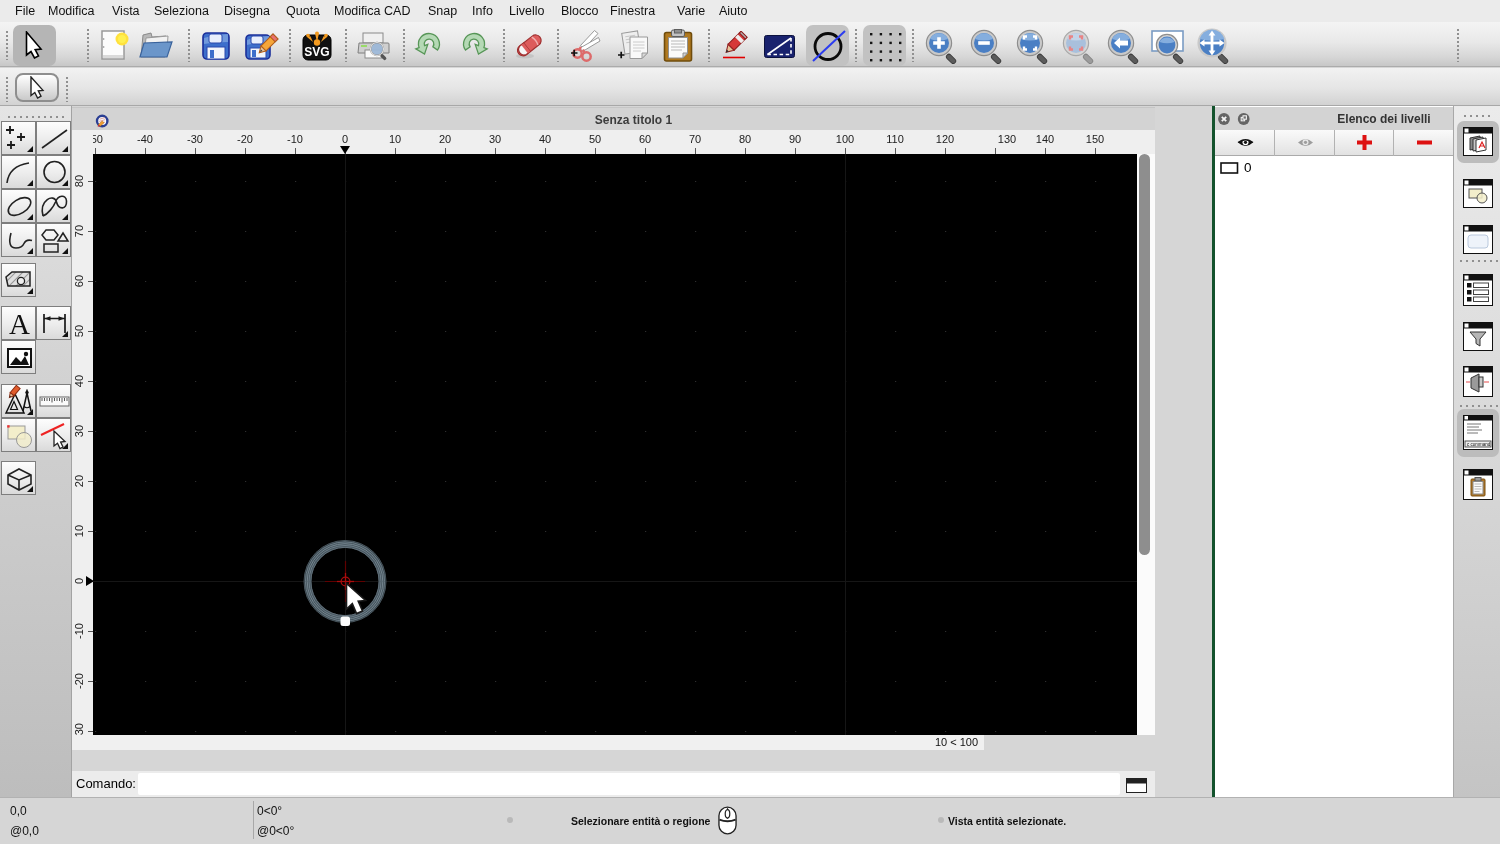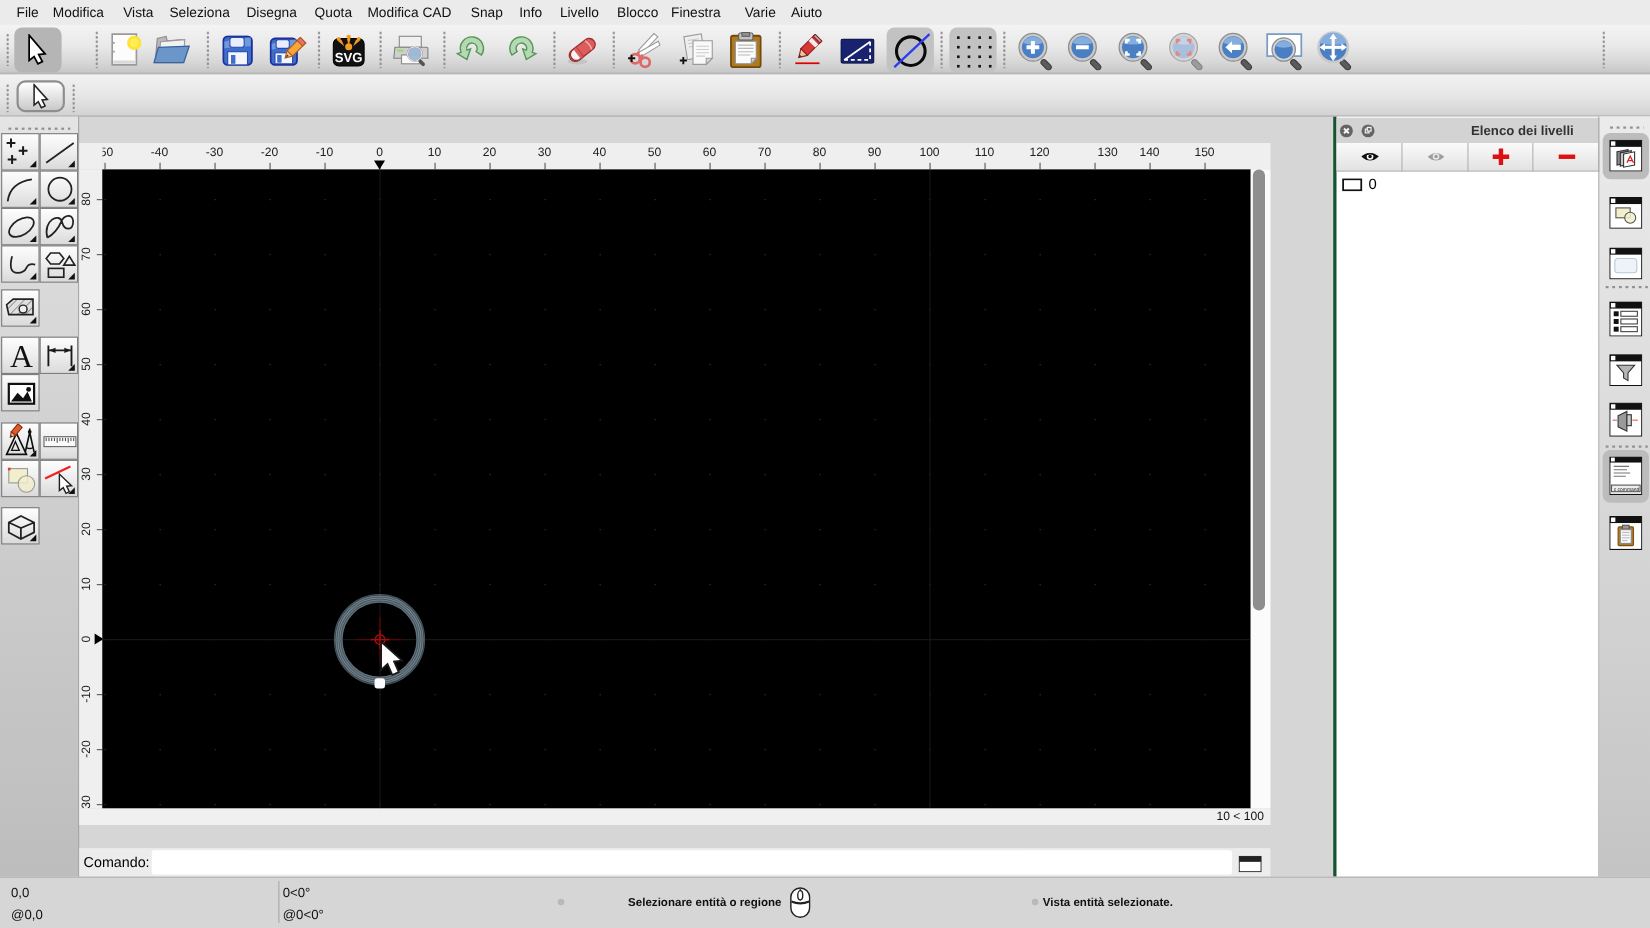--- a/index.html
+++ b/index.html
@@ -37,21 +37,21 @@
   background:#d3d3d3; border-top:1px solid #c6c6c6;}
 #titlebar .t { position:absolute; top:5px; left:0; width:1123px; text-align:center; font-size:12px; font-weight:bold; color:#3c3c3c; }
 #hruler { position:absolute; left:93px; top:130px; width:1062px; height:24px; background:#efefef; overflow:hidden; }
 #rcorner { position:absolute; left:72px; top:130px; width:21px; height:24px; background:#efefef; }
 #hruler .n { position:absolute; top:3px; font-size:11px; color:#222; transform:translateX(-50%); }
 #vruler { position:absolute; left:72px; top:154px; width:21px; height:581px; background:#efefef; overflow:hidden; }
 #vruler .n { position:absolute; left:1px; font-size:11px; color:#222; transform:translate(-25%,-50%) rotate(-90deg); width:22px; text-align:center;}
 #canvas { position:absolute; left:93px; top:154px; width:1044px; height:581px; background:#000; }
 #vsb { position:absolute; left:1137px; top:154px; width:18px; height:581px; background:#fbfbfb; }
 #vsb .thumb { position:absolute; left:2px; top:0px; width:11px; height:401px; background:#8e8e8e; border-radius:6px; }
-#gridinfo { position:absolute; left:72px; top:735px; width:1083px; height:15px; background:#f0f0f0; font-size:11px; color:#111; }
+#gridinfo { position:absolute; left:72px; top:735px; width:912px; height:15px; background:#f0f0f0; font-size:11px; color:#111; }
 #gridinfo span { position:absolute; right:6px; top:1px; }
 #cmdhist { position:absolute; left:72px; top:750px; width:1083px; height:20px; background:#fff; border-bottom:1px solid #4c4c4c; font-size:13px; color:#2323d3; }
 #cmdinput { position:absolute; left:72px; top:771px; width:1083px; height:26px; background:#ececec; }
 #cmdinput .lbl { position:absolute; left:4px; top:5px; font-size:13px; color:#000; }
 #cmdinput .field { position:absolute; left:66px; top:2px; width:982px; height:22px; background:#fff; border-radius:2px; }
 
 
 #rpanel { position:absolute; left:1212px; top:106px; width:298px; height:691px; background:#fff; border-left:3px solid #14532d; }
 #rtitle { position:absolute; left:0; top:1px; width:298px; height:23px; background:#d3d3d3; }
 #rtitle .t { position:absolute; top:5px; left:40px; width:258px; text-align:center; font-size:12px; font-weight:bold; color:#333; }
@@ -439,20 +439,31 @@
           <path d="M17 12 L17 27 L20.5 24.3 L23 29.5 L26 28 L23.6 23 L28 22.5 Z" fill="#fff" stroke="#222" stroke-width="1.3"></path>
         </svg>
       </div>
   <div class="pbtn corner" style="left:1px;top:355px">
         <svg width="35" height="34" viewBox="0 0 35 34" fill="none" stroke="#222" stroke-width="1.6">
           <path d="M6 13 L17 7 L29 13 L29 22 L17 28 L6 22 Z M6 13 L17 18 L29 13 M17 18 L17 28"></path>
         </svg>
       </div>
 </div>
 
+<div id="titlebar">
+      <div class="t">Senza titolo 1</div>
+<svg style="position:absolute;left:23px;top:6px" width="16" height="16" viewBox="0 0 16 16">
+<circle cx="7.2" cy="7" r="5.2" fill="#fbfbfb" stroke="#2b3f93" stroke-width="2.4"></circle>
+<path d="M4.5 5.2 l5.5 -1.6 M4.2 7.4 l6 -1.8 M5 9.6 l5 -1.5" stroke="#d08080" stroke-width=".7"></path>
+<g transform="rotate(48 8 8)">
+          <rect x="6.7" y="7.8" width="2.6" height="5.2" fill="#f0a030" stroke="#b06010" stroke-width=".5"></rect>
+          <path d="M6.7 13 h2.6 l-1.3 2.2 z" fill="#d03030"></path>
+        </g>
+</svg>
+    </div>
 <div id="hruler">
       <span class="n" style="left:2px">-50</span>
       <i style="position:absolute;left:2px;top:18px;width:1px;height:6px;background:#555"></i>
       <span class="n" style="left:52px">-40</span>
       <i style="position:absolute;left:52px;top:18px;width:1px;height:6px;background:#555"></i>
       <span class="n" style="left:102px">-30</span>
       <i style="position:absolute;left:102px;top:18px;width:1px;height:6px;background:#555"></i>
       <span class="n" style="left:152px">-20</span>
       <i style="position:absolute;left:152px;top:18px;width:1px;height:6px;background:#555"></i>
       <span class="n" style="left:202px">-10</span>

